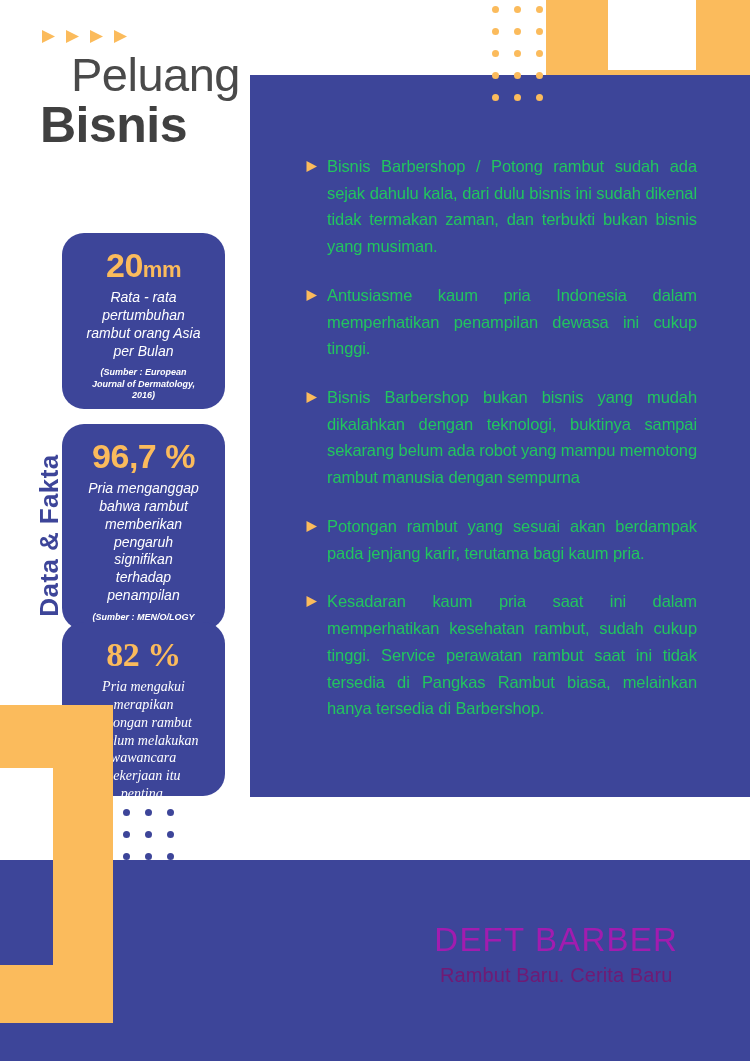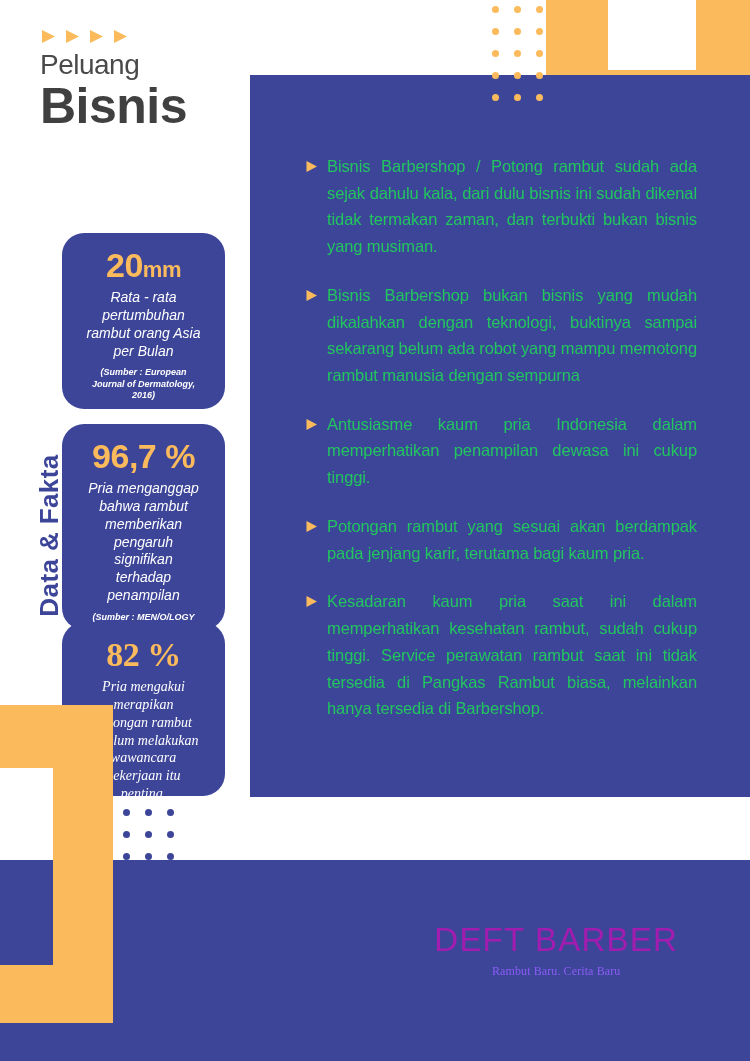--- a/index.html
+++ b/index.html
@@ -100,26 +100,27 @@
     top: 28px;
     width: 200px;
   }
   .arrows {
     display: flex;
     gap: 7px;
     margin-bottom: 6px;
   }
   .arrows svg { display: block; }
   .title-1 {
-    font-size: 28px;
+    font-size: 47px;
     color: #4A4A4A;
     font-weight: 400;
     letter-spacing: -0.5px;
     line-height: 1.02;
     margin: 0;
+    text-align: right;
   }
   .title-2 {
     font-size: 50px;
     color: #404040;
     font-weight: 700;
     letter-spacing: -0.5px;
     line-height: 1.05;
     margin: 0;
   }
 
@@ -251,25 +252,24 @@
   }
   .brand-name {
     color: #a21caf;
     font-size: 33px;
     letter-spacing: 1.2px;
     font-weight: 400;
     line-height: 1.1;
     margin-bottom: 6px;
   }
   .brand-tagline {
-    color: #8b5cf6;
-    font-size: 12px;
+    color: #701a75;
+    font-size: 20px;
     letter-spacing: 0.1px;
     font-weight: 400;
-    font-family: Liberation Serif, serif;
   }
 </style>
 </head>
 <body>
 
 <div class="poster">
 
   <div class="tr-orange"></div>
   <div class="tr-white-cut"></div>
   <div class="tr-dots" id="top-dots">
@@ -299,29 +299,29 @@
             </svg>
           </div>
           <div class="bullet-text">Bisnis Barbershop / Potong rambut sudah ada sejak dahulu kala, dari dulu bisnis ini sudah dikenal tidak termakan zaman, dan terbukti bukan bisnis yang musiman.</div>
         </div>
         <div class="bullet">
           <div class="bullet-marker">
             <svg width="13" height="13" viewBox="0 0 13 13">
               <path d="M1.5 1 L12 6.5 L1.5 12 Z" fill="#FBBB5C"></path>
             </svg>
           </div>
-          <div class="bullet-text">Bisnis Barbershop bukan bisnis yang mudah dikalahkan dengan teknologi, buktinya sampai sekarang belum ada robot yang mampu memotong rambut manusia dengan sempurna</div>
+          <div class="bullet-text">Antusiasme kaum pria Indonesia dalam memperhatikan penampilan dewasa ini cukup tinggi.</div>
         </div>
         <div class="bullet">
           <div class="bullet-marker">
             <svg width="13" height="13" viewBox="0 0 13 13">
               <path d="M1.5 1 L12 6.5 L1.5 12 Z" fill="#FBBB5C"></path>
             </svg>
           </div>
-          <div class="bullet-text">Antusiasme kaum pria Indonesia dalam memperhatikan penampilan dewasa ini cukup tinggi.</div>
+          <div class="bullet-text">Bisnis Barbershop bukan bisnis yang mudah dikalahkan dengan teknologi, buktinya sampai sekarang belum ada robot yang mampu memotong rambut manusia dengan sempurna</div>
         </div>
         <div class="bullet">
           <div class="bullet-marker">
             <svg width="13" height="13" viewBox="0 0 13 13">
               <path d="M1.5 1 L12 6.5 L1.5 12 Z" fill="#FBBB5C"></path>
             </svg>
           </div>
           <div class="bullet-text">Potongan rambut yang sesuai akan berdampak pada jenjang karir, terutama bagi kaum pria.</div>
         </div>
         <div class="bullet">

